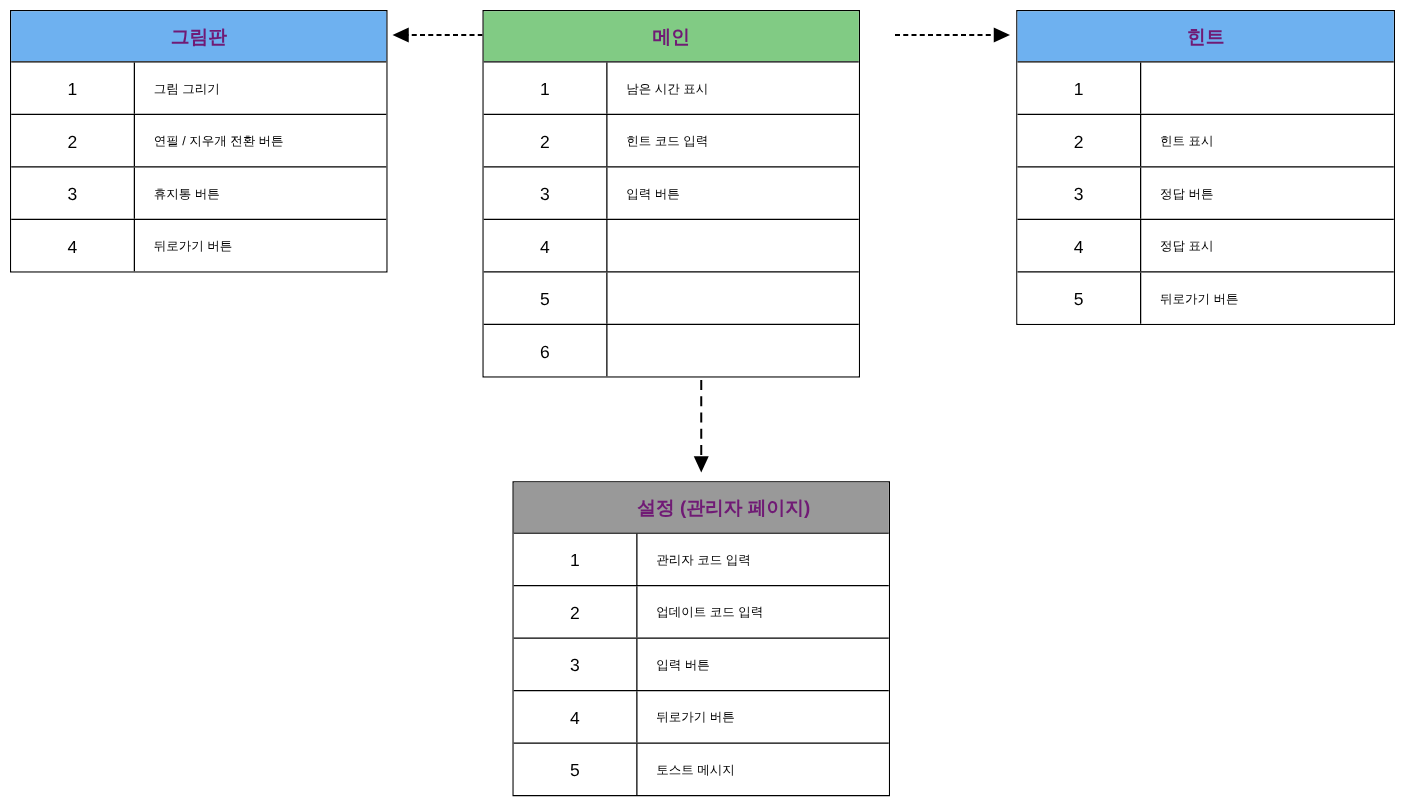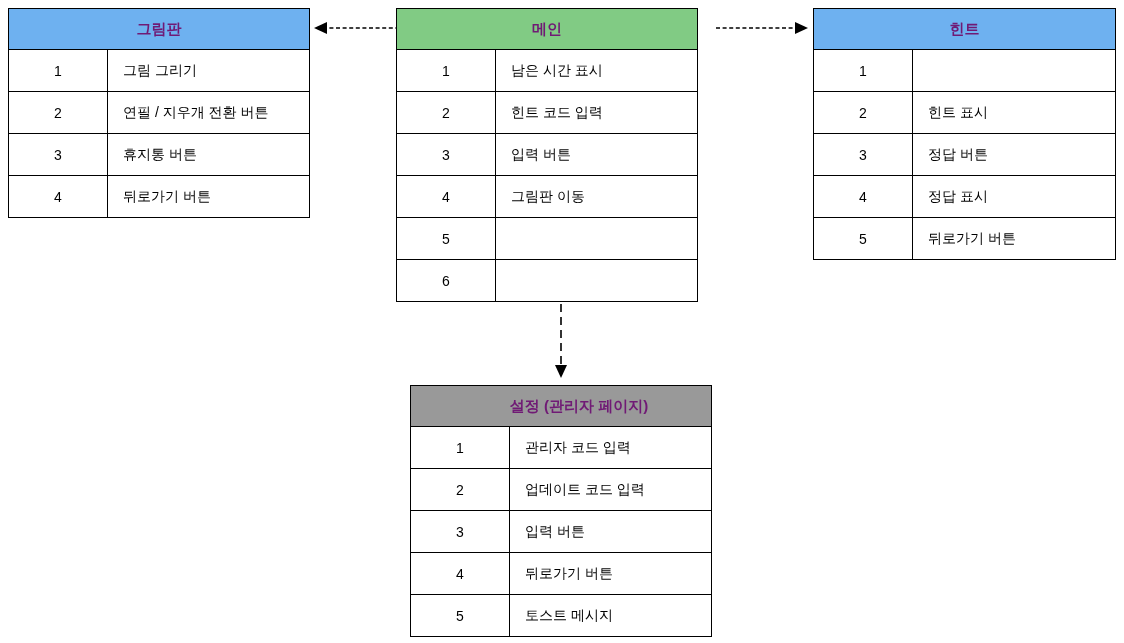--- a/index.html
+++ b/index.html
@@ -41,26 +41,26 @@
     display: flex;
     align-items: center;
     justify-content: center;
     font-size: 14px;
   }
   .tlabel {
     flex: 1;
     display: flex;
     align-items: center;
     padding-left: 15px;
-    font-size: 14px;
+    font-size: 10px;
     white-space: nowrap;
   }
 
   .t-paint    { left: 8px;   top: 8px;   width: 302px; }
-  .t-main     { left: 396px; top: 8px;   width: 302px; }
+  .t-main     { left: 386px; top: 8px;   width: 302px; }
   .t-hint     { left: 813px; top: 8px;   width: 303px; }
   .t-settings { left: 410px; top: 385px; width: 302px; }
 
   .arrows-layer {
     position: absolute;
     left: 0; top: 0;
     width: 1124px; height: 643px;
     pointer-events: none;
   }
 </style>
@@ -117,21 +117,20 @@
     <div class="trow">
       <div class="tnum">2</div>
       <div class="tlabel">힌트 코드 입력</div>
     </div>
     <div class="trow">
       <div class="tnum">3</div>
       <div class="tlabel">입력 버튼</div>
     </div>
     <div class="trow">
       <div class="tnum">4</div>
-      <div class="tlabel">그림판 이동</div>
     </div>
     <div class="trow">
       <div class="tnum">5</div>
     </div>
     <div class="trow">
       <div class="tnum">6</div>
     </div>
   </div>
 
   <div class="dtable t-hint">

